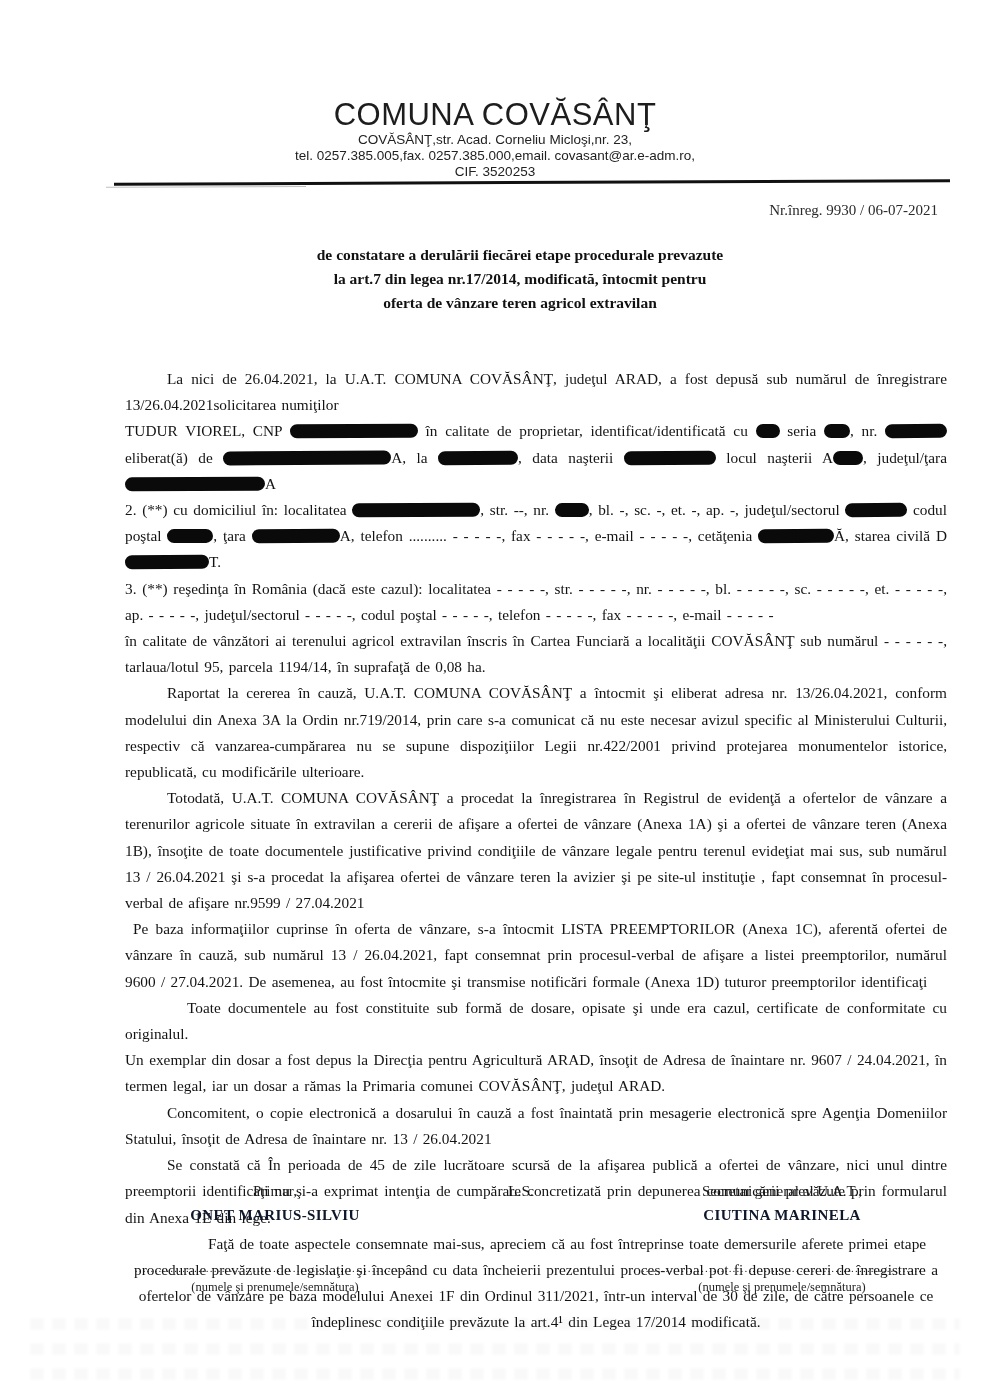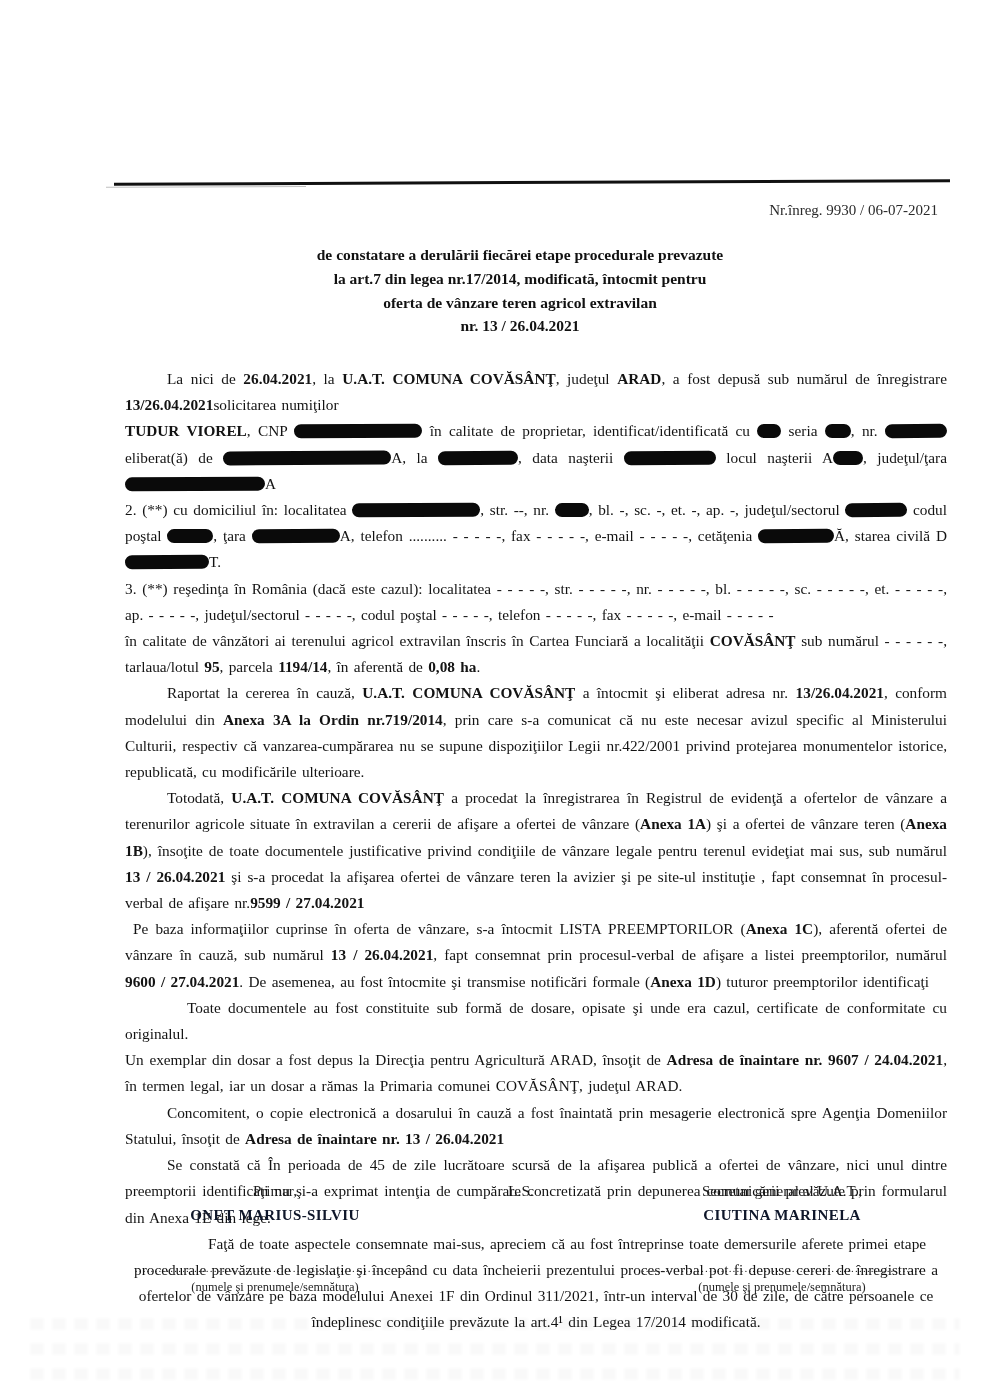--- a/index.html
+++ b/index.html
@@ -53,21 +53,21 @@
     margin:0;
     font-size:15.3px;line-height:26.2px;
     text-align:justify;
     color:#131313;
     word-spacing:1.5px;
   }
   .para:last-child{text-align:center;}
   .ind-sm{text-indent:8px;}
   .ind-lg{text-indent:42px;}
   .ind-xl{text-indent:62px;}
-  .b{font-weight:700;}
+  .b{font-weight:400;}
   .redact{
     display:inline-block;
     height:14px;
     background:#0a0a0a;
     border-radius:7px;
     vertical-align:-2px;
     transform:rotate(-.3deg);
   }
   
   .sig-row{
@@ -97,38 +97,43 @@
     background:repeating-linear-gradient(90deg,
       rgba(0,0,0,.045) 0 14px, rgba(0,0,0,0) 14px 22px);
     filter:blur(1px);
   }
 </style>
 </head>
 <body>
 
 <div class="page">
 
+  <div class="letterhead">
+    <div class="org-name">COMUNA COVĂSÂNŢ</div>
+    <div class="org-line">COVĂSÂNŢ,str. Acad. Corneliu Micloşi,nr. 23,</div>
+    <div class="org-line">tel. 0257.385.005,fax. 0257.385.000,email. covasant@ar.e-adm.ro,</div>
+    <div class="org-line">CIF. 3520253</div>
+  </div>
 
   <div class="rule"></div>
 
   <div class="reg-number">Nr.înreg. 9930 / 06-07-2021</div>
 
   <div class="title-block">
       <div class="title-line">de constatare a derulării fiecărei etape procedurale prevazute</div>
       <div class="title-line">la art.7 din legea nr.17/2014, modificată, întocmit pentru</div>
       <div class="title-line">oferta de vânzare teren agricol extravilan</div>
-      <div class="title-line">nr. 13 / 26.04.2021</div>
     </div>
 
   <div class="doc-body">
       <p class="para ind-lg"><span>La nici de </span><span class="b">26.04.2021</span><span>, la </span><span class="b">U.A.T. COMUNA COVĂSÂNŢ</span><span>, judeţul </span><span class="b">ARAD</span><span>, a fost depusă sub numărul de înregistrare </span><span class="b">13/26.04.2021</span><span>solicitarea numiţilor</span></p>
       <p class="para"><span class="b">TUDUR VIOREL</span><span>, CNP </span><span class="redact" style="width: 128px;"></span><span> în calitate de proprietar, identificat/identificată cu </span><span class="redact" style="width: 24px;"></span><span> seria </span><span class="redact" style="width: 26px;"></span><span>, nr. </span><span class="redact" style="width: 62px;"></span><span> eliberat(ă) de </span><span class="redact" style="width: 168px;"></span><span>A, la </span><span class="redact" style="width: 80px;"></span><span>, data naşterii </span><span class="redact" style="width: 92px;"></span><span> locul naşterii A</span><span class="redact" style="width: 30px;"></span><span>, judeţul/ţara </span><span class="redact" style="width: 140px;"></span><span>A</span></p>
       <p class="para"><span>2. (**) cu domiciliul în: localitatea </span><span class="redact" style="width: 128px;"></span><span>, str. --, nr. </span><span class="redact" style="width: 34px;"></span><span>, bl. -, sc. -, et. -, ap. -, judeţul/sectorul </span><span class="redact" style="width: 62px;"></span><span> codul poştal </span><span class="redact" style="width: 46px;"></span><span>, ţara </span><span class="redact" style="width: 88px;"></span><span>A, telefon .......... - - - - -, fax - - - - -, e-mail - - - - -, cetăţenia </span><span class="redact" style="width: 76px;"></span><span>Ă, starea civilă D</span><span class="redact" style="width: 84px;"></span><span>T.</span></p>
       <p class="para"><span>3. (**) reşedinţa în România (dacă este cazul): localitatea - - - - -, str. - - - - -, nr. - - - - -, bl. - - - - -, sc. - - - - -, et. - - - - -, ap. - - - - -, judeţul/sectorul - - - - -, codul poştal - - - - -, telefon - - - - -, fax - - - - -, e-mail - - - - -</span></p>
-      <p class="para"><span>în calitate de vânzători ai terenului agricol extravilan înscris în Cartea Funciară a localităţii </span><span class="b">COVĂSÂNŢ</span><span> sub numărul - - - - - -, tarlaua/lotul </span><span class="b">95</span><span>, parcela </span><span class="b">1194/14</span><span>, în aferentă de </span><span class="b">0,08 ha</span><span>.</span></p>
+      <p class="para"><span>în calitate de vânzători ai terenului agricol extravilan înscris în Cartea Funciară a localităţii </span><span class="b">COVĂSÂNŢ</span><span> sub numărul - - - - - -, tarlaua/lotul </span><span class="b">95</span><span>, parcela </span><span class="b">1194/14</span><span>, în suprafaţă de </span><span class="b">0,08 ha</span><span>.</span></p>
       <p class="para ind-lg"><span>Raportat la cererea în cauză, </span><span class="b">U.A.T. COMUNA COVĂSÂNŢ</span><span> a întocmit şi eliberat adresa nr. </span><span class="b">13/26.04.2021</span><span>, conform modelului din </span><span class="b">Anexa 3A la Ordin nr.719/2014</span><span>, prin care s-a comunicat că nu este necesar avizul specific al Ministerului Culturii, respectiv că vanzarea-cumpărarea nu se supune dispoziţiilor Legii nr.422/2001 privind protejarea monumentelor istorice, republicată, cu modificările ulterioare.</span></p>
       <p class="para ind-lg"><span>Totodată, </span><span class="b">U.A.T. COMUNA COVĂSÂNŢ</span><span> a procedat la înregistrarea în Registrul de evidenţă a ofertelor de vânzare a terenurilor agricole situate în extravilan a cererii de afişare a ofertei de vânzare (</span><span class="b">Anexa 1A</span><span>) şi a ofertei de vânzare teren (</span><span class="b">Anexa 1B</span><span>), însoţite de toate documentele justificative privind condiţiile de vânzare legale pentru terenul evideţiat mai sus, sub numărul </span><span class="b">13 / 26.04.2021</span><span> şi s-a procedat la afişarea ofertei de vânzare teren la avizier şi pe site-ul instituţie , fapt consemnat în procesul-verbal de afişare nr.</span><span class="b">9599 / 27.04.2021</span></p>
       <p class="para ind-sm"><span>Pe baza informaţiilor cuprinse în oferta de vânzare, s-a întocmit LISTA PREEMPTORILOR (</span><span class="b">Anexa 1C</span><span>), aferentă ofertei de vânzare în cauză, sub numărul </span><span class="b">13 / 26.04.2021</span><span>, fapt consemnat prin procesul-verbal de afişare a listei preemptorilor, numărul </span><span class="b">9600 / 27.04.2021</span><span>. De asemenea, au fost întocmite şi transmise notificări formale (</span><span class="b">Anexa 1D</span><span>) tuturor preemptorilor identificaţi</span></p>
       <p class="para ind-xl"><span>Toate documentele au fost constituite sub formă de dosare, opisate şi unde era cazul, certificate de conformitate cu originalul.</span></p>
       <p class="para"><span>Un exemplar din dosar a fost depus la Direcţia pentru Agricultură ARAD, însoţit de </span><span class="b">Adresa de înaintare nr. 9607 / 24.04.2021</span><span>, în termen legal, iar un dosar a rămas la Primaria comunei COVĂSÂNŢ, judeţul ARAD.</span></p>
       <p class="para ind-lg"><span>Concomitent, o copie electronică a dosarului în cauză a fost înaintată prin mesagerie electronică spre Agenţia Domeniilor Statului, însoţit de </span><span class="b">Adresa de înaintare nr. 13 / 26.04.2021</span></p>
       <p class="para ind-lg"><span>Se constată că În perioada de 45 de zile lucrătoare scursă de la afişarea publică a ofertei de vânzare, nici unul dintre preemptorii identificaţi nu şi-a exprimat intenţia de cumpărare concretizată prin depunerea comunicării prevăzute prin formularul din Anexa 1E din lege.</span></p>
       <p class="para ind-xl"><span>Faţă de toate aspectele consemnate mai-sus, apreciem că au fost întreprinse toate demersurile aferete primei etape procedurale prevăzute de legislaţie şi începând cu data încheierii prezentului proces-verbal pot fi depuse cereri de înregistrare a ofertelor de vânzare pe baza modelului Anexei 1F din Ordinul 311/2021, într-un interval de 30 de zile, de către persoanele ce îndeplinesc condiţiile prevăzute la art.4¹ din Legea 17/2014 modificată.</span></p>
     </div>
 

